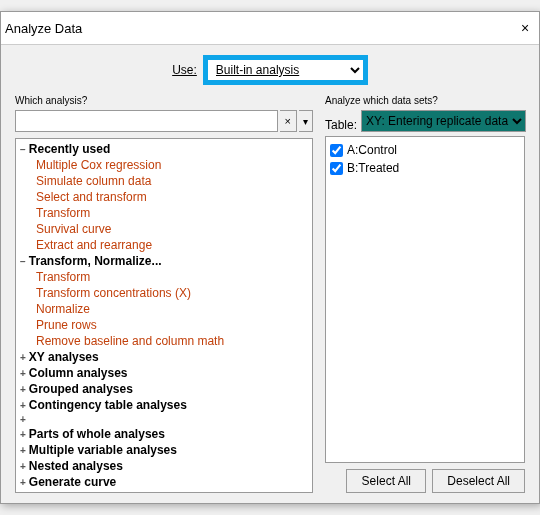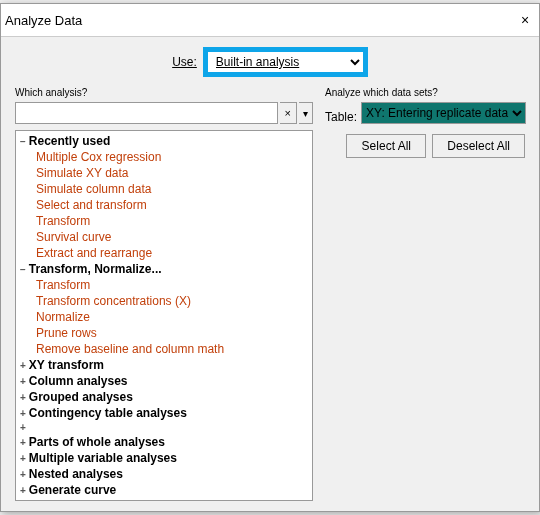--- a/index.html
+++ b/index.html
@@ -226,38 +226,37 @@
           <div class="search-clear">×</div>
           <div class="search-dropdown">▾</div>
         </div>
         <div class="analysis-list" id="analysis-list">
 
         <div class="group-header">
               <span class="expand-icon">−</span>
               <span>Recently used</span>
             </div>
             <div class="analysis-item">Multiple Cox regression</div>
-            <div class="analysis-item">Simulate XY data</div>
             <div class="analysis-item">Simulate column data</div>
             <div class="analysis-item">Select and transform</div>
             <div class="analysis-item">Transform</div>
             <div class="analysis-item">Survival curve</div>
             <div class="analysis-item">Extract and rearrange</div>
             <div class="group-header">
               <span class="expand-icon">−</span>
               <span>Transform, Normalize...</span>
             </div>
             <div class="analysis-item">Transform</div>
             <div class="analysis-item">Transform concentrations (X)</div>
             <div class="analysis-item">Normalize</div>
             <div class="analysis-item">Prune rows</div>
             <div class="analysis-item">Remove baseline and column math</div>
             <div class="group-header">
               <span class="expand-icon">+</span>
-              <span>XY transform</span>
+              <span>XY analyses</span>
             </div>
             <div class="group-header">
               <span class="expand-icon">+</span>
               <span>Column analyses</span>
             </div>
             <div class="group-header">
               <span class="expand-icon">+</span>
               <span>Grouped analyses</span>
             </div>
             <div class="group-header">
@@ -287,20 +286,31 @@
       </div>
 
       <div class="right-panel">
         <div class="panel-label">Analyze which data sets?</div>
         <div class="table-label-row">
           <span class="table-label">Table:</span>
           <select class="table-select">
             <option>XY: Entering replicate data</option>
           </select>
         </div>
+        <div class="datasets-list" id="datasets-list">
+
+        <div class="dataset-item">
+              <input type="checkbox" checked="" style="">
+              <span>A:Control</span>
+            </div>
+            <div class="dataset-item">
+              <input type="checkbox" checked="" style="">
+              <span>B:Treated</span>
+            </div>
+          </div>
         <div class="select-deselect-row">
           <button class="btn">Select All</button>
           <button class="btn">Deselect All</button>
         </div>
       </div>
     </div>
   </div>
 
 </div>
 

